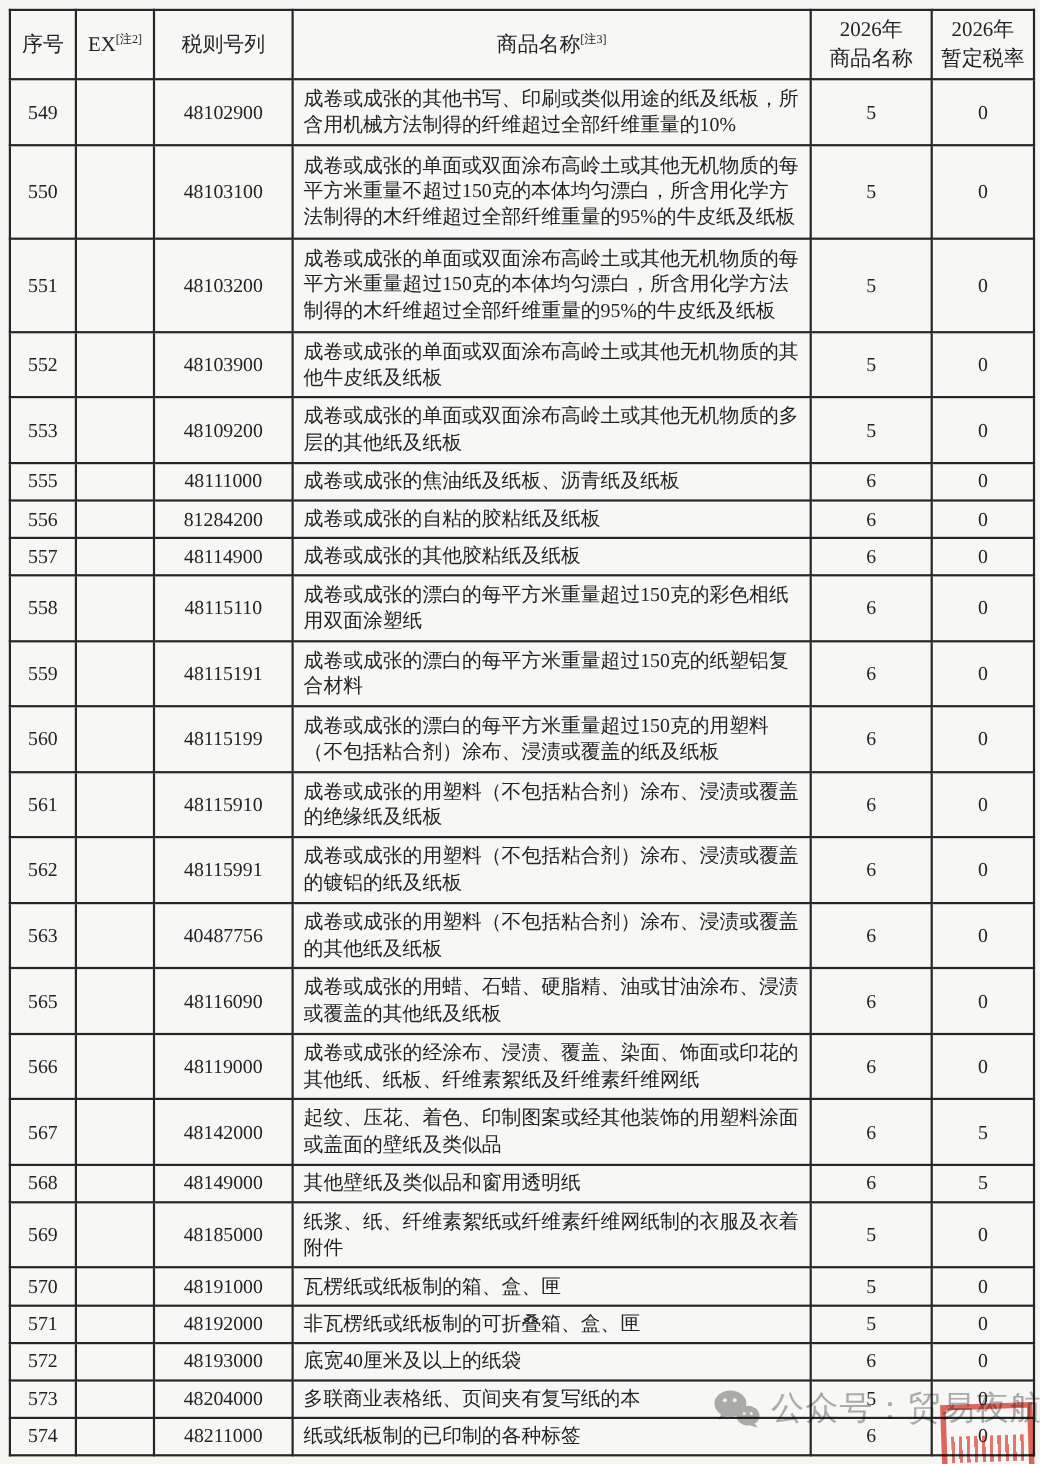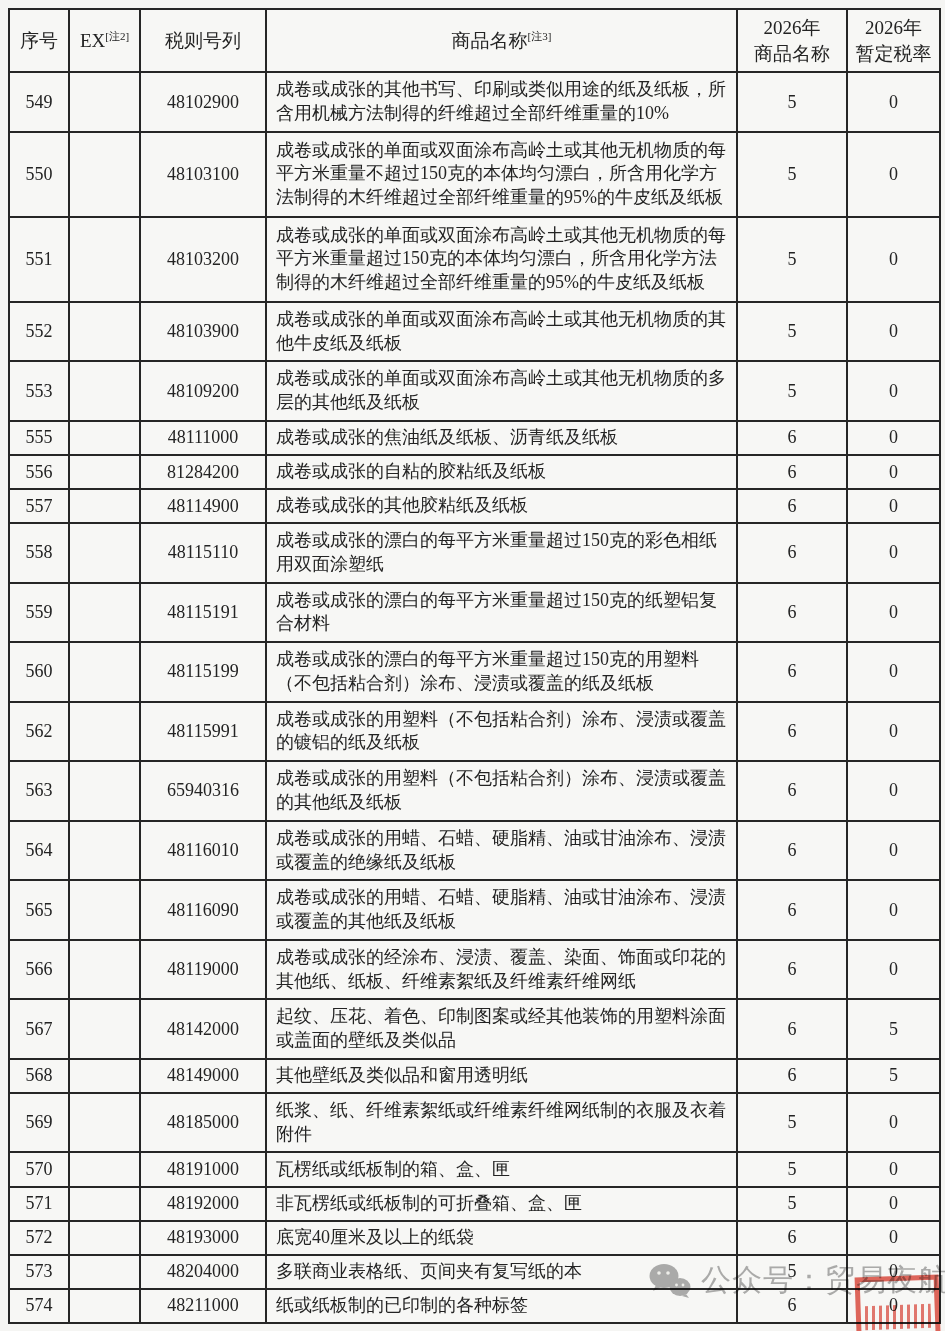--- a/index.html
+++ b/index.html
@@ -198,40 +198,40 @@
   </tr>
       <tr>
     <td class="c-idx">560</td>
     <td class="c-ex"></td>
     <td class="c-code">48115199</td>
     <td class="c-name">成卷或成张的漂白的每平方米重量超过150克的用塑料（不包括粘合剂）涂布、浸渍或覆盖的纸及纸板</td>
     <td class="c-rate">6</td>
     <td class="c-rate">0</td>
   </tr>
       <tr>
+    <td class="c-idx">561</td>
+    <td class="c-ex"></td>
+    <td class="c-code">48115910</td>
+    <td class="c-name">成卷或成张的用塑料（不包括粘合剂）涂布、浸渍或覆盖的绝缘纸及纸板</td>
+    <td class="c-rate">6</td>
+    <td class="c-rate">0</td>
+  </tr>
+      <tr>
     <td class="c-idx">562</td>
     <td class="c-ex"></td>
     <td class="c-code">48115991</td>
     <td class="c-name">成卷或成张的用塑料（不包括粘合剂）涂布、浸渍或覆盖的镀铝的纸及纸板</td>
     <td class="c-rate">6</td>
     <td class="c-rate">0</td>
   </tr>
       <tr>
     <td class="c-idx">563</td>
     <td class="c-ex"></td>
-    <td class="c-code">65940316</td>
+    <td class="c-code">40487756</td>
     <td class="c-name">成卷或成张的用塑料（不包括粘合剂）涂布、浸渍或覆盖的其他纸及纸板</td>
-    <td class="c-rate">6</td>
-    <td class="c-rate">0</td>
-  </tr>
-      <tr>
-    <td class="c-idx">564</td>
-    <td class="c-ex"></td>
-    <td class="c-code">48116010</td>
-    <td class="c-name">成卷或成张的用蜡、石蜡、硬脂精、油或甘油涂布、浸渍或覆盖的绝缘纸及纸板</td>
     <td class="c-rate">6</td>
     <td class="c-rate">0</td>
   </tr>
       <tr>
     <td class="c-idx">565</td>
     <td class="c-ex"></td>
     <td class="c-code">48116090</td>
     <td class="c-name">成卷或成张的用蜡、石蜡、硬脂精、油或甘油涂布、浸渍或覆盖的其他纸及纸板</td>
     <td class="c-rate">6</td>
     <td class="c-rate">0</td>

